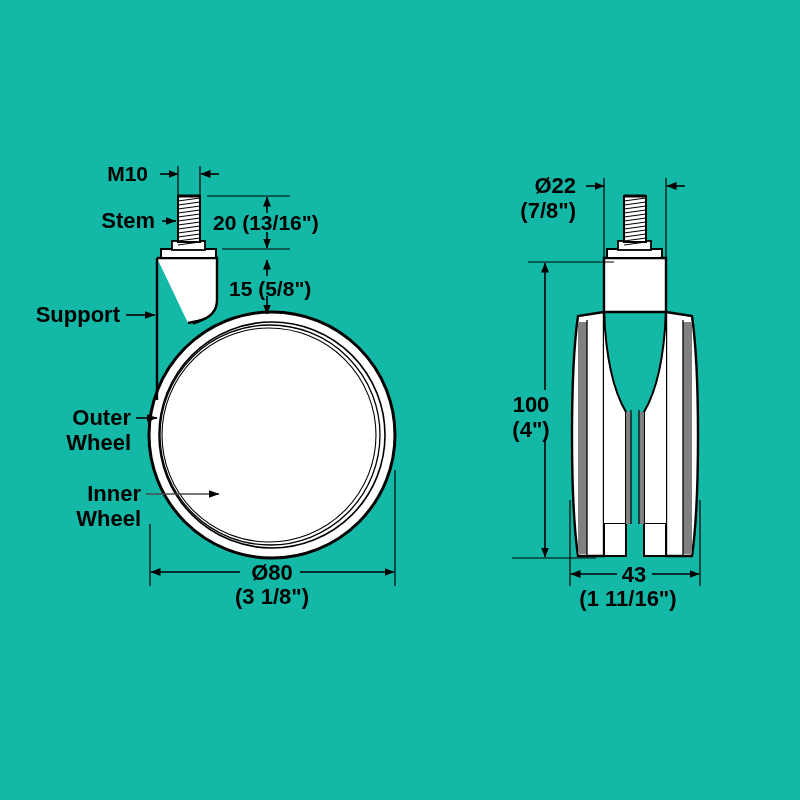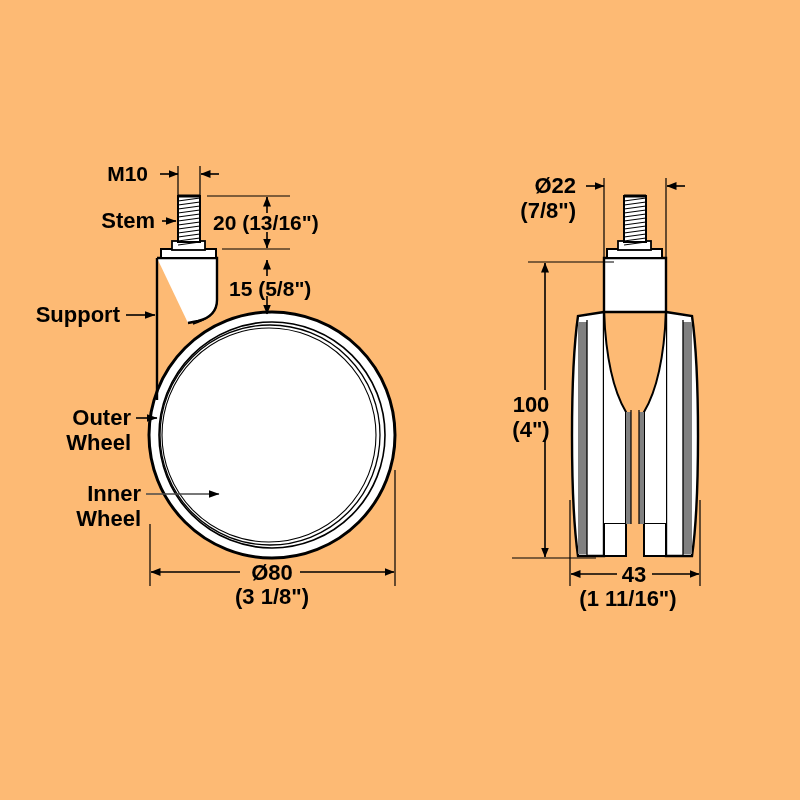--- a/index.html
+++ b/index.html
@@ -10,21 +10,21 @@
   body {
     width: 800px;
     height: 800px;
     font-family: "Liberation Sans", sans-serif;
     overflow: hidden;
   }
   #sheet {
     position: relative;
     width: 800px;
     height: 800px;
-    background: #fdba74;
+    background: #14b8a6;
   }
   #drawing {
     position: absolute;
     top: 0;
     left: 0;
     width: 800px;
     height: 800px;
   }
   .dimtext {
     font-family: "Liberation Sans", sans-serif;

